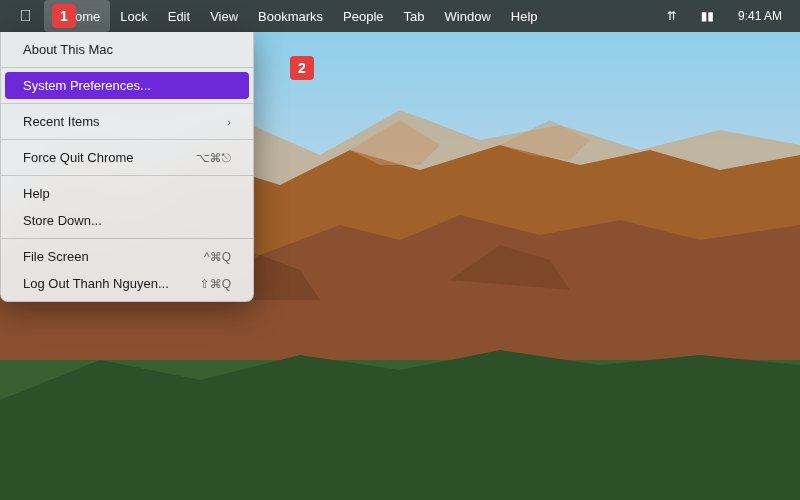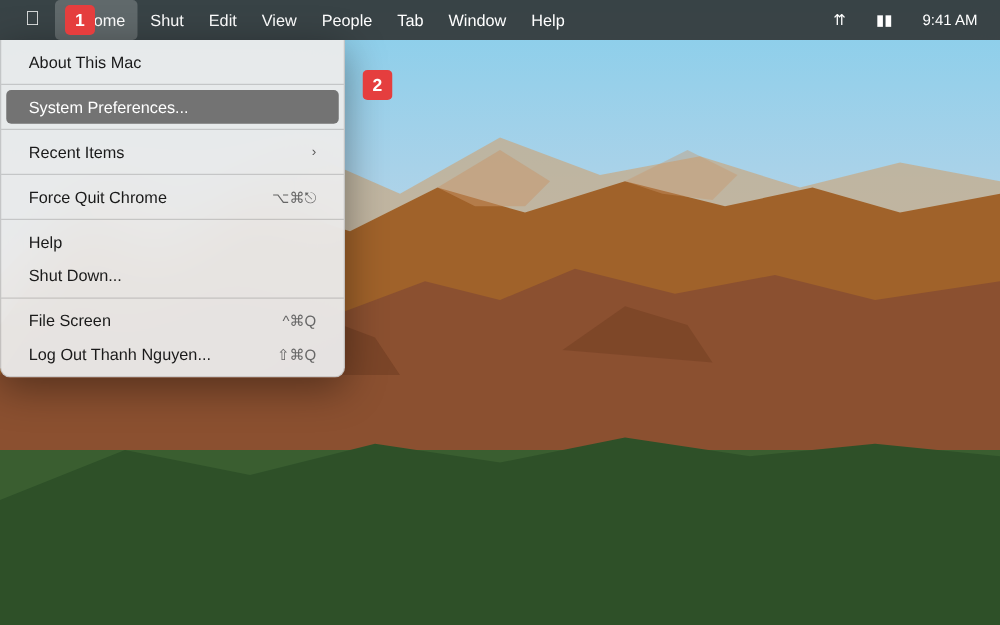--- a/index.html
+++ b/index.html
@@ -74,21 +74,21 @@
 
     .menubar-right .menubar-item {
       font-size: 12px;
     }
 
     
     .dropdown-menu {
       position: absolute;
       top: 32px;
       left: 0;
-      width: 276px;
+      width: 254px;
       background: rgba(235, 235, 235, 0.95);
       backdrop-filter: blur(20px);
       border-radius: 0 0 8px 8px;
       box-shadow: 0 8px 32px rgba(0,0,0,0.4);
       z-index: 200;
       padding: 4px 0;
       border: 1px solid rgba(0,0,0,0.15);
       border-top: none;
     }
 
@@ -98,21 +98,21 @@
       color: #1a1a1a;
       display: flex;
       align-items: center;
       justify-content: space-between;
       cursor: default;
       border-radius: 4px;
       margin: 0 4px;
     }
 
     .menu-item.highlighted {
-      background: #737373;
+      background: #6d28d9;
       color: white;
       border-radius: 4px;
     }
 
     .menu-item .shortcut {
       color: #666;
       font-size: 12px;
       margin-left: auto;
     }
 
@@ -205,23 +205,24 @@
     <polygon points="500,145 550,120 590,140 570,160 530,155" fill="#C8956A" opacity="0.4"></polygon>
 
     <polygon points="200,300 260,255 300,270 320,300" fill="#6B3A1F" opacity="0.5"></polygon>
     <polygon points="450,280 500,245 550,260 570,290" fill="#6B3A1F" opacity="0.4"></polygon>
   </svg>
 </div>
 
 <div class="menubar">
   <div class="menubar-item apple-menu"></div>
   <div class="menubar-item active">Chrome</div>
-  <div class="menubar-item">Shut</div>
+  <div class="menubar-item">Lock</div>
   <div class="menubar-item">Edit</div>
   <div class="menubar-item">View</div>
+  <div class="menubar-item">Bookmarks</div>
   <div class="menubar-item">People</div>
   <div class="menubar-item">Tab</div>
   <div class="menubar-item">Window</div>
   <div class="menubar-item">Help</div>
 
   <div class="menubar-right">
     <div class="menubar-item">⇈</div>
     <div class="menubar-item">▮▮</div>
     <div class="menubar-item">9:41 AM</div>
   </div>
@@ -252,21 +253,21 @@
     <span>Force Quit Chrome</span>
     <span class="shortcut">⌥⌘⎋</span>
   </div>
 
   <div class="menu-separator"></div>
 
   <div class="menu-item">
     <span>Help</span>
   </div>
   <div class="menu-item">
-    <span>Shut Down...</span>
+    <span>Store Down...</span>
   </div>
 
   <div class="menu-separator"></div>
 
   <div class="menu-item">
     <span>File Screen</span>
     <span class="shortcut">^⌘Q</span>
   </div>
   <div class="menu-item">
     <span>Log Out Thanh Nguyen...</span>

